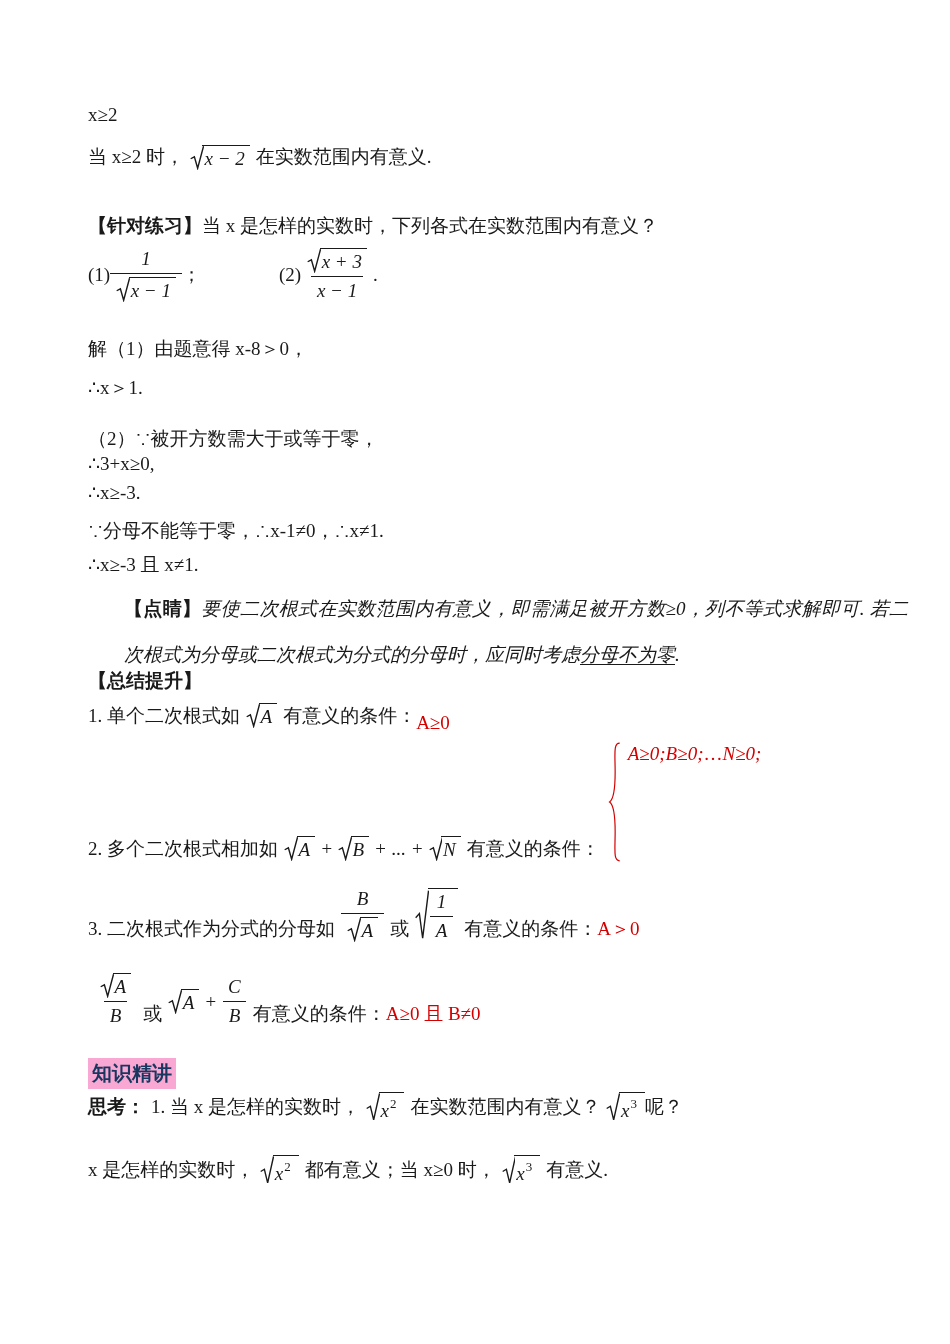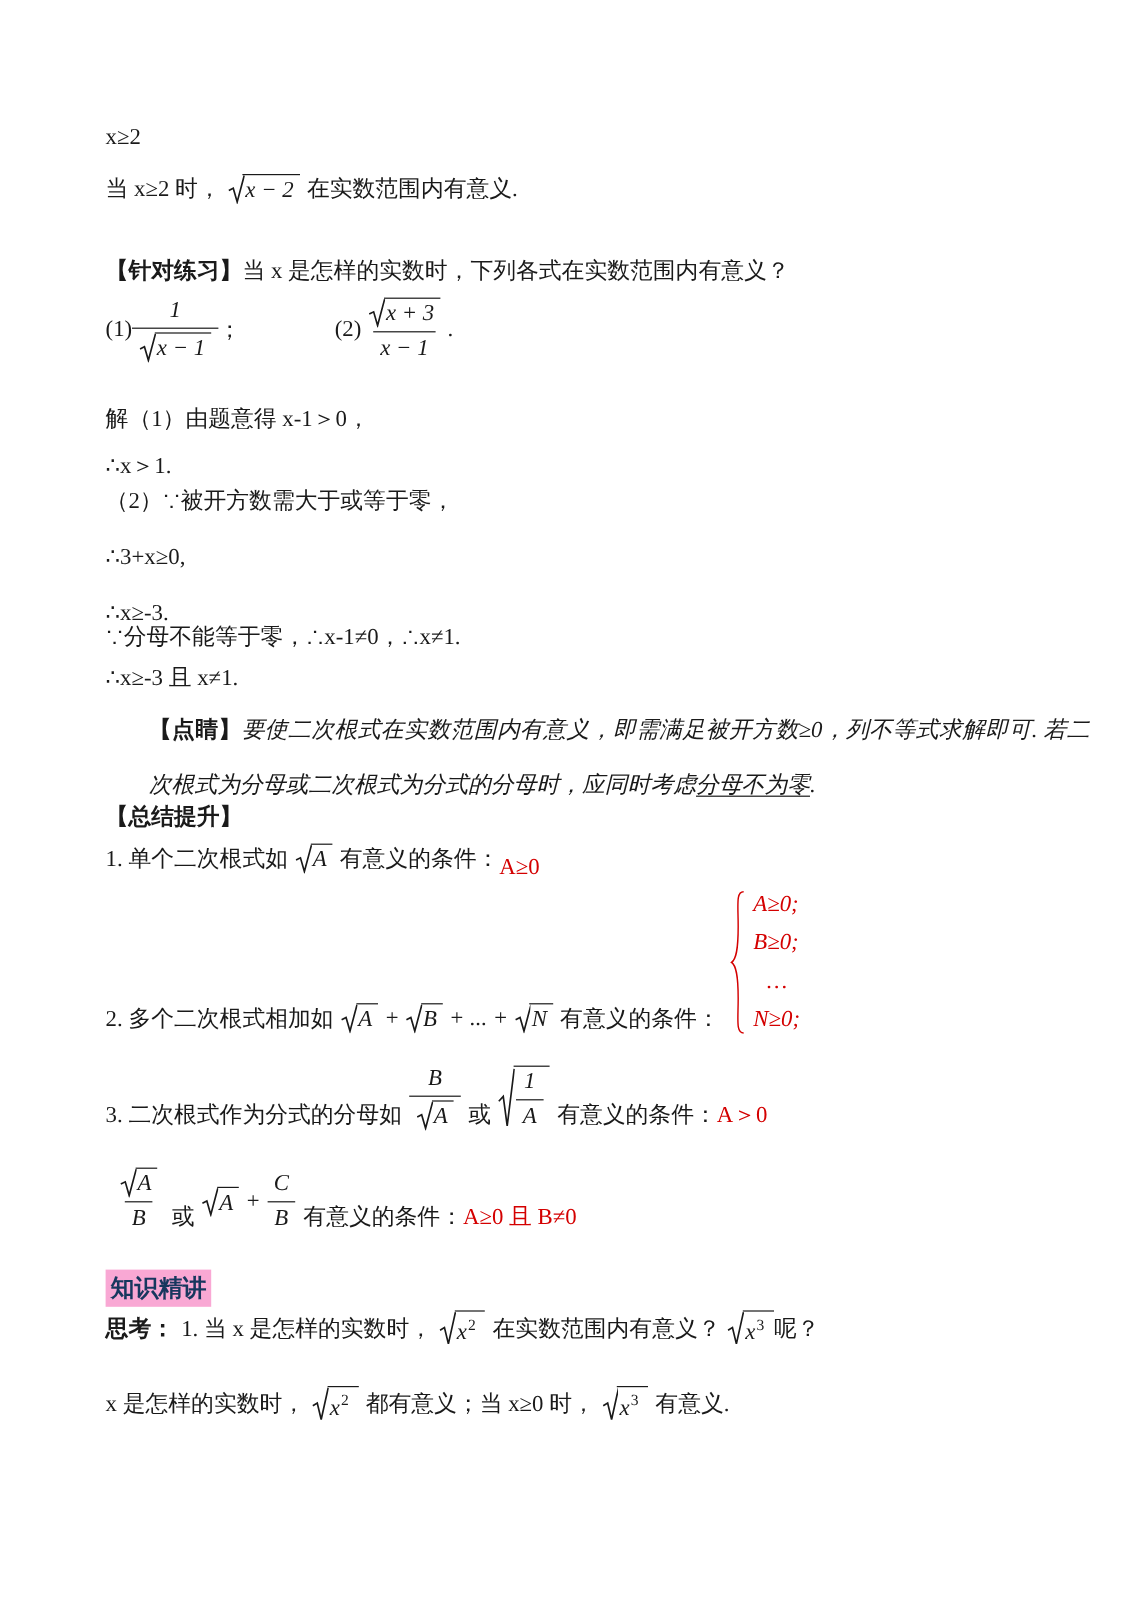--- a/index.html
+++ b/index.html
@@ -34,21 +34,21 @@
   
   .frac { display:inline-flex; flex-direction:column; align-items:center; text-align:center;
           font-family:"Liberation Serif","DejaVu Serif",serif; vertical-align:middle; }
   .frac .num { padding:0 6px 3px; display:inline-flex; justify-content:center; font-style:italic; }
   .frac .den { border-top:1.6px solid currentColor; padding:3px 6px 0; display:inline-flex; justify-content:center; font-style:italic; }
   .frac .num .sqrt, .frac .den .sqrt { font-style:normal; }
 
   
   .system { display:inline-flex; align-items:stretch; color:#d40000; height:120px; margin-left:8px; }
   .brace-svg { width:13px; height:100%; }
-  .system-lines { display:flex; flex-direction:column; justify-content:space-between;
+  .system-lines { display:flex; flex-direction:row; justify-content:space-between;
                   padding:1px 0 1px 7px; font-style:italic;
                   font-family:"Liberation Serif","DejaVu Serif",serif; }
   .system-lines .dots { text-align:center; font-style:normal; }
 
   .heading-badge { background:#f9a8d4; color:#17375e; font-weight:bold;
                    font-family:"Liberation Sans","DejaVu Sans",sans-serif;
                    font-size:20px; padding:2px 4px; display:inline-block; }
   .keynote { width:784px; line-height:46px; text-align:justify;margin-left:36px; }
   .spacer78 { display:inline-block; width:78px; }
 </style>
@@ -97,25 +97,25 @@
             <path d="M0.5 11 L3.2 9.5 L5.6 18.6 L9.9 1" fill="none" stroke="currentColor" stroke-width="1.4" vector-effect="non-scaling-stroke"></path>
           </svg>
         <span class="sqrt-body">x + 3</span>
       </span>
     </span>
     <span class="den">x − 1</span>
   </span>
   <span>.</span>
 </div>
 
-<div class="abs" style="top:336px"><span>解（1）由题意得 x-1＞0，</span></div>
+<div class="abs" style="top:336px"><span>解（1）由题意得 x-8＞0，</span></div>
 <div class="abs" style="top:375px"><span>∴x＞1.</span></div>
-<div class="abs" style="top:404px"><span>（2）∵被开方数需大于或等于零，</span></div>
+<div class="abs" style="top:426px"><span>（2）∵被开方数需大于或等于零，</span></div>
 <div class="abs" style="top:452px"><span>∴3+x≥0,</span></div>
-<div class="abs" style="top:499px"><span>∴x≥-3.</span></div>
+<div class="abs" style="top:481px"><span>∴x≥-3.</span></div>
 <div class="abs" style="top:518px"><span>∵分母不能等于零，∴x-1≠0，∴x≠1.</span></div>
 <div class="abs" style="top:552px"><span>∴x≥-3 且 x≠1.</span></div>
 
 <div class="abs keynote kai" style="top:586px">
   <span class="bold-hei" style="font-style:normal">【点睛】</span><span>要使二次根式在实数范围内有意义，即需满足被开方数≥0，列不等式求解即可. 若二次根式为分母或二次根式为分式的分母时，应同时考虑</span><span class="underline">分母不为零</span><span>.</span>
 </div>
 
 <div class="abs" style="top:668px">
   <span class="bold-hei">【总结提升】</span>
 </div>

